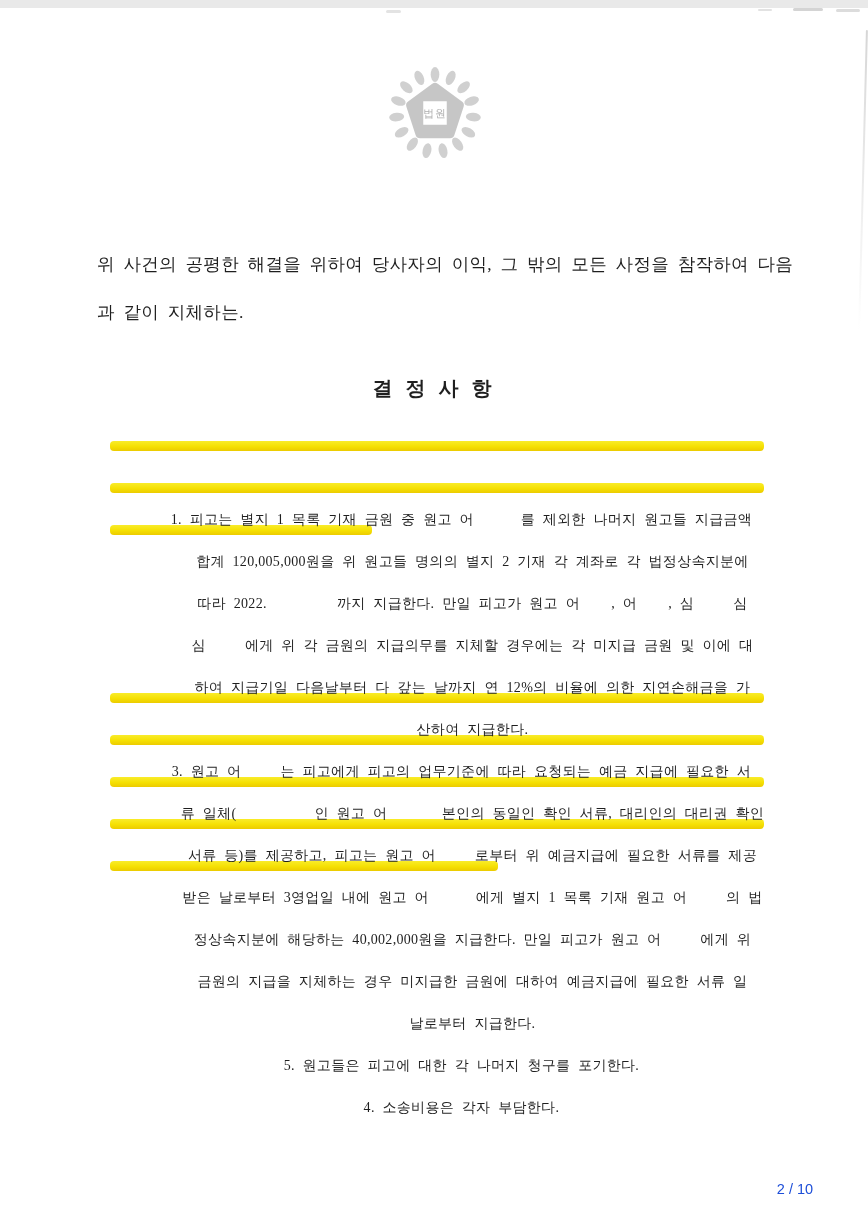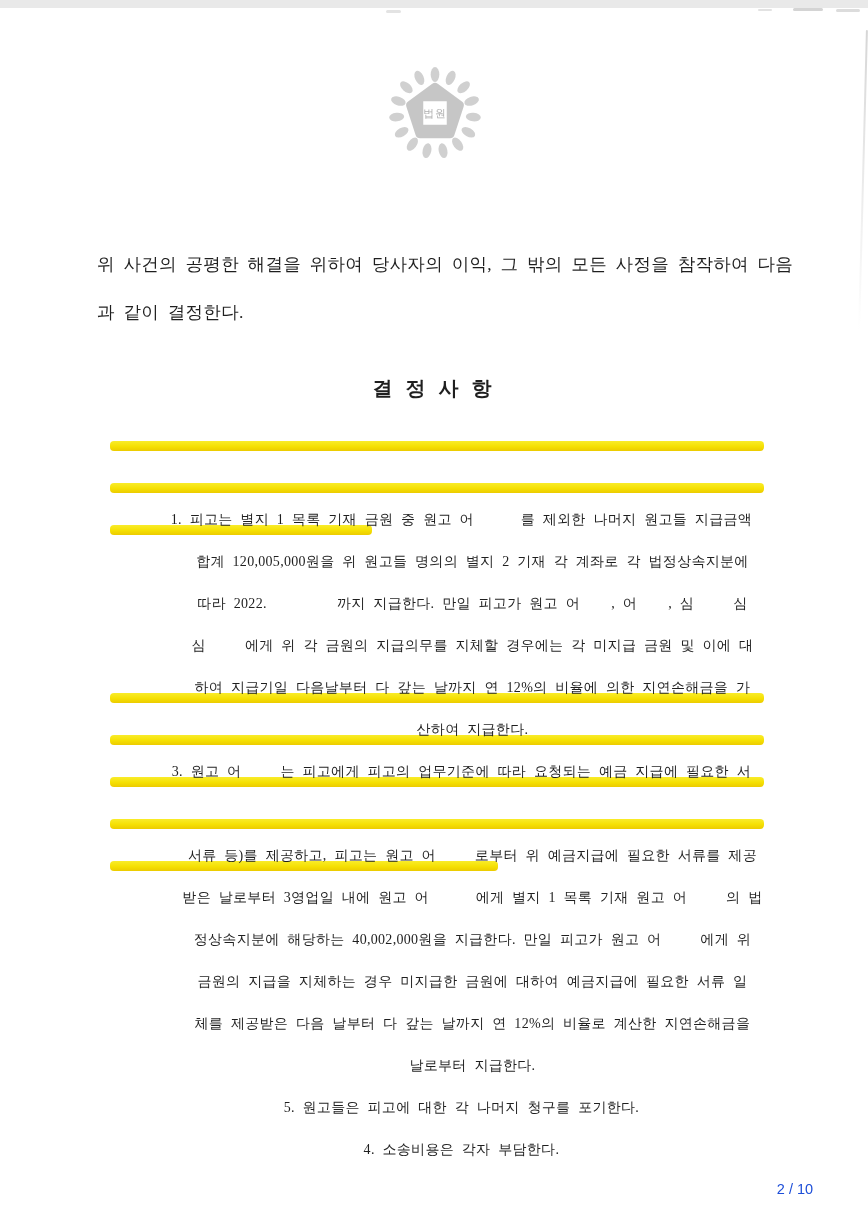--- a/index.html
+++ b/index.html
@@ -78,21 +78,21 @@
       <ellipse cx="50" cy="9" rx="4.6" ry="8" transform="rotate(312 50 50)"></ellipse>
       <ellipse cx="50" cy="9" rx="4.6" ry="8" transform="rotate(336 50 50)"></ellipse>
     </g>
     <polygon points="50,23 75.7,41.7 65.9,71.8 34.1,71.8 24.3,41.7" fill="#b9b9b9" stroke="#b9b9b9" stroke-width="10" stroke-linejoin="round"></polygon>
     <rect x="37.5" y="37.5" width="25" height="25" fill="#ffffff"></rect>
     <text x="50" y="50" text-anchor="middle" dominant-baseline="central" font-size="11.5" letter-spacing="1" fill="#9a9a9a" font-family="'DejaVu Sans',sans-serif">법원</text>
   </svg>
 
   <div class="intro">
     <div class="iline">위 사건의 공평한 해결을 위하여 당사자의 이익, 그 밖의 모든 사정을 참작하여 다음</div>
-    <div class="iline">과 같이 결정한다.</div>
+    <div class="iline">과 같이 지체하는.</div>
   </div>
 
   <div class="heading">결 정 사 항</div>
 
   <div class="body-lines">
 
     <div class="line">
       <span class="hl hl-full"></span>
       <span class="txt">1. 피고는 별지 1 목록 기재 금원 중 원고 어      를 제외한 나머지 원고들 지급금액</span>
     </div>
@@ -122,20 +122,21 @@
       <span class="txt">산하여 지급한다.</span>
     </div>
 
     <div class="line">
       <span class="hl hl-full"></span>
       <span class="txt">3. 원고 어     는 피고에게 피고의 업무기준에 따라 요청되는 예금 지급에 필요한 서</span>
     </div>
 
     <div class="line indent">
       <span class="hl hl-full"></span>
+      <span class="txt">류 일체(          인 원고 어       본인의 동일인 확인 서류, 대리인의 대리권 확인</span>
     </div>
 
     <div class="line indent">
       <span class="hl hl-full"></span>
       <span class="txt">서류 등)를 제공하고, 피고는 원고 어     로부터 위 예금지급에 필요한 서류를 제공</span>
     </div>
 
     <div class="line indent">
       <span class="hl hl-full"></span>
       <span class="txt">받은 날로부터 3영업일 내에 원고 어      에게 별지 1 목록 기재 원고 어     의 법</span>
@@ -144,24 +145,20 @@
     <div class="line indent">
       <span class="hl hl-p2"></span>
       <span class="txt">정상속지분에 해당하는 40,002,000원을 지급한다. 만일 피고가 원고 어     에게 위</span>
     </div>
 
     <div class="line indent">
       
       <span class="txt">금원의 지급을 지체하는 경우 미지급한 금원에 대하여 예금지급에 필요한 서류 일</span>
     </div>
 
-    <div class="line indent">
-      
-      <span class="txt">체를 제공받은 다음 날부터 다 갚는 날까지 연 12%의 비율로 계산한 지연손해금을</span>
-    </div>
 
     <div class="line indent">
       
       <span class="txt">날로부터 지급한다.</span>
     </div>
 
     <div class="line">
       
       <span class="txt">5. 원고들은 피고에 대한 각 나머지 청구를 포기한다.</span>
     </div>

